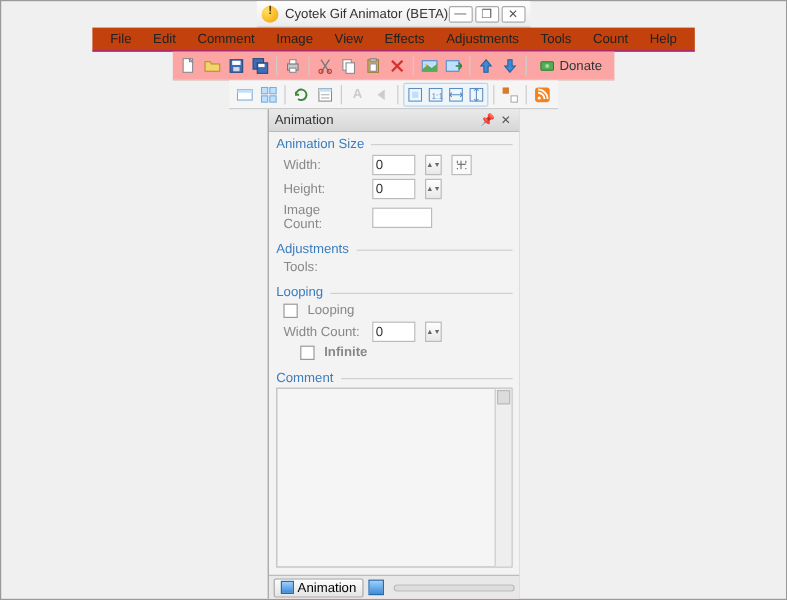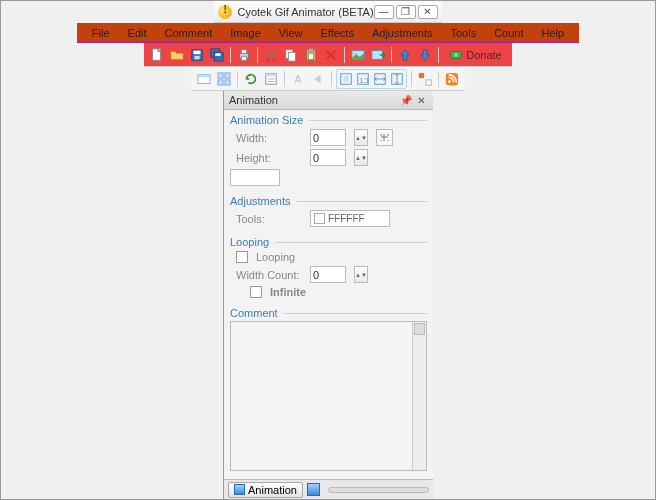--- a/index.html
+++ b/index.html
@@ -6,21 +6,21 @@
   body { font-family: 'Segoe UI', Tahoma, sans-serif; font-size: 11px; background: #fff; overflow: hidden; }
   .window { width: 656px; height: 500px; border: 1px solid #999; background: #f0f0f0; display: flex; flex-direction: column; align-items: center; }
   .titlebar { height: 22px; background: linear-gradient(#fdfdfd, #ececec); border-bottom: 1px solid #ccc; display: flex; align-items: center; padding: 0 4px; }
   .title-icon { width: 14px; height: 14px; background: radial-gradient(circle at 30% 30%, #ffe066, #f59f00); border-radius: 50%; margin-right: 5px; position: relative; }
   .title-icon::after { content: "!"; position: absolute; left: 5px; top: -1px; font-size: 10px; font-weight: bold; color: #5c3a00; }
   .title-text { font-size: 11px; color: #333; flex: 1; }
   .winbtns { display: flex; gap: 2px; }
   .winbtn { width: 20px; height: 14px; border: 1px solid #aaa; background: #fff; border-radius: 2px; display: flex; align-items: center; justify-content: center; font-size: 10px; color: #555; cursor: pointer; }
   .menubar { height: 20px; background: #c2410c; display: flex; align-items: center; padding: 0 6px; gap: 0; border-bottom: 1px solid #a21caf; }
   .menu-item { padding: 2px 9px; cursor: pointer; color: #222; font-size: 11px; }
-  .toolbar { height: 24px; background: #ef4444; display: flex; align-items: center; padding: 0 4px; gap: 2px; border-bottom: 1px solid #ccc; }
+  .toolbar { height: 24px; background: #fca5a5; display: flex; align-items: center; padding: 0 4px; gap: 2px; border-bottom: 1px solid #ccc; }
   .tb-btn { width: 18px; height: 18px; display: flex; align-items: center; justify-content: center; cursor: pointer; border-radius: 2px; }
   .tb-sep { width: 1px; height: 16px; background: #ccc; margin: 0 2px; }
   .donate-btn { display: flex; align-items: center; gap: 3px; padding: 0 6px; height: 18px; cursor: pointer; font-size: 11px; color: #333; }
   svg.ic { width: 14px; height: 14px; }
   .toolbar2 { height: 24px; background: #f5f5f5; display: flex; align-items: center; padding: 0 4px; gap: 2px; border-bottom: 1px solid #ccc; }
   .content { flex: 1; display: flex; overflow: hidden; background: #fca5a5; }
   .canvas { flex: 1; background: #a0a0a0; }
   .side { width: 210px; background: #f3f3f3; border-left: 1px solid #999; display: flex; flex-direction: column; overflow: hidden; }
   .panel-header { height: 19px; background: linear-gradient(#eaeaea,#d7d7d7); border-bottom: 1px solid #bbb; display: flex; align-items: center; padding: 0 5px; font-size: 11px; color: #333; }
   .panel-header .sp { flex:1; }
@@ -279,35 +279,32 @@
                   <path d="M2 5 h7 M5 2 v7 M2 2 v2 M2 8 v1 M9 2 v2 M9 8 v1" stroke="#777" fill="none"></path>
                 </svg>
               </div>
           </div>
           <div class="fs-line">
             <span class="fs-label">Height:</span>
             <input class="numbox" value="0" style="">
             <div class="spin">▲▼</div>
           </div>
           <div class="fs-line">
+            <span class="fs-label">Image Count:</span>
             <div class="plainbox"></div>
           </div>
         </fieldset>
 
         <fieldset>
           <div class="legend-row">
               <span class="lt">Adjustments</span>
               <span class="ll"></span>
             </div>
           <div class="fs-line">
             <span class="fs-label">Tools:</span>
-            <div class="colorbox">
-              <div class="swatch"></div>
-              <span style="font-size:10px;color:#666;">FFFFFF</span>
-            </div>
           </div>
         </fieldset>
 
         <fieldset>
           <div class="legend-row">
               <span class="lt">Looping</span>
               <span class="ll"></span>
             </div>
           <div class="fs-line" style="padding-left:6px;">
             <div class="cb"></div>

